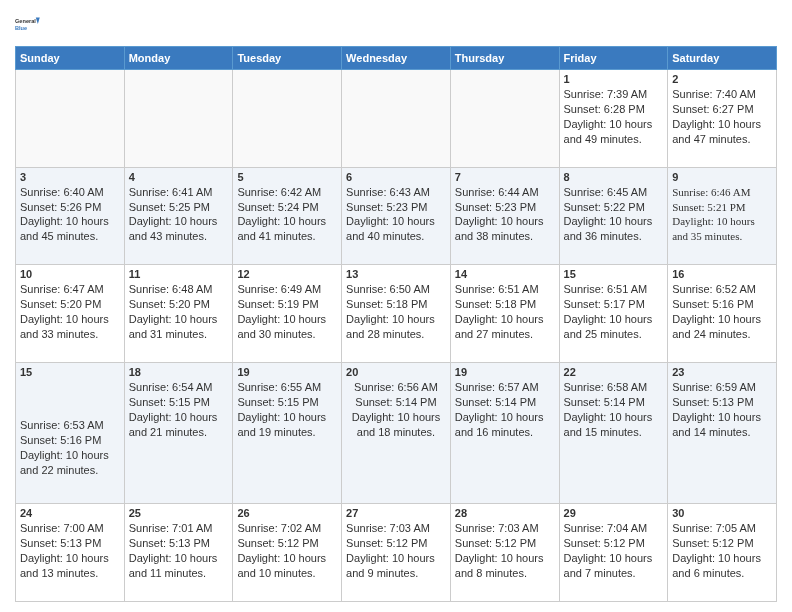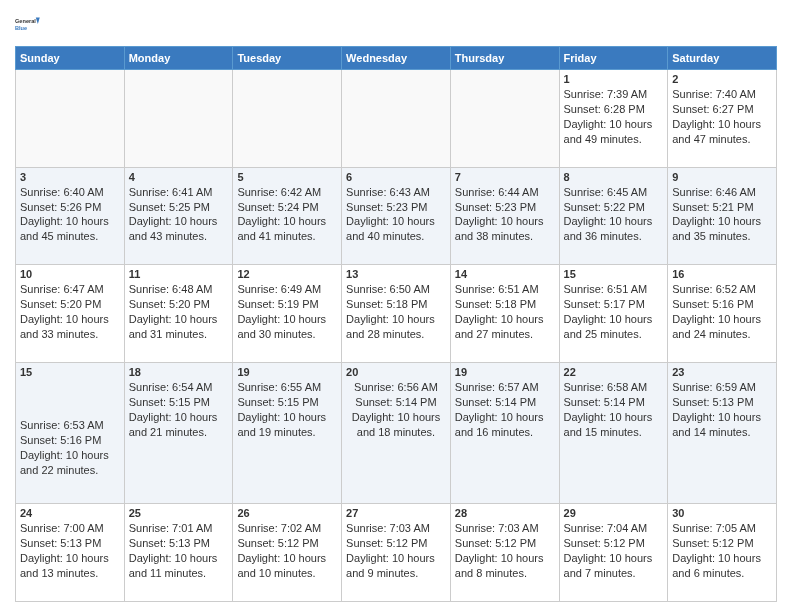--- a/index.html
+++ b/index.html
@@ -178,21 +178,21 @@
           </td>
           <td>
             <div class="day-num">8</div>
             <div class="day-info" style="white-space: pre-line;">Sunrise: 6:45 AM
 Sunset: 5:22 PM
 Daylight: 10 hours
 and 36 minutes.</div>
           </td>
           <td>
             <div class="day-num">9</div>
-            <div class="day-info" style="white-space: pre-line;">Sunrise: 6:46 AM
+            <div class="day-info" style="white-space: pre-line; font-family: Liberation Serif, serif;">Sunrise: 6:46 AM
 Sunset: 5:21 PM
 Daylight: 10 hours
 and 35 minutes.</div>
           </td>
         </tr>
         <tr>
           <td>
             <div class="day-num">10</div>
             <div class="day-info" style="white-space: pre-line;">Sunrise: 6:47 AM
 Sunset: 5:20 PM

